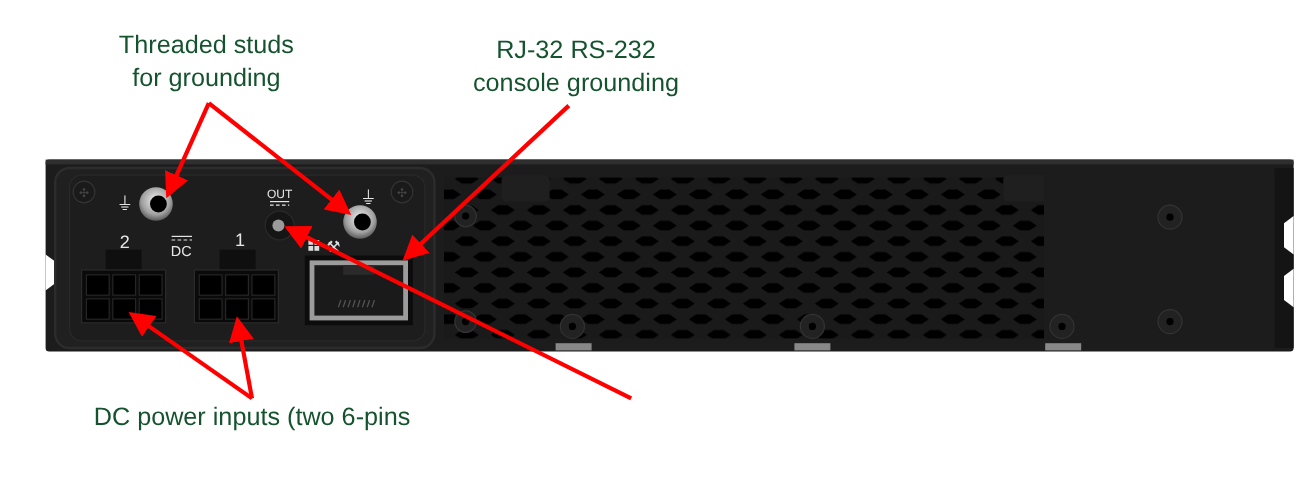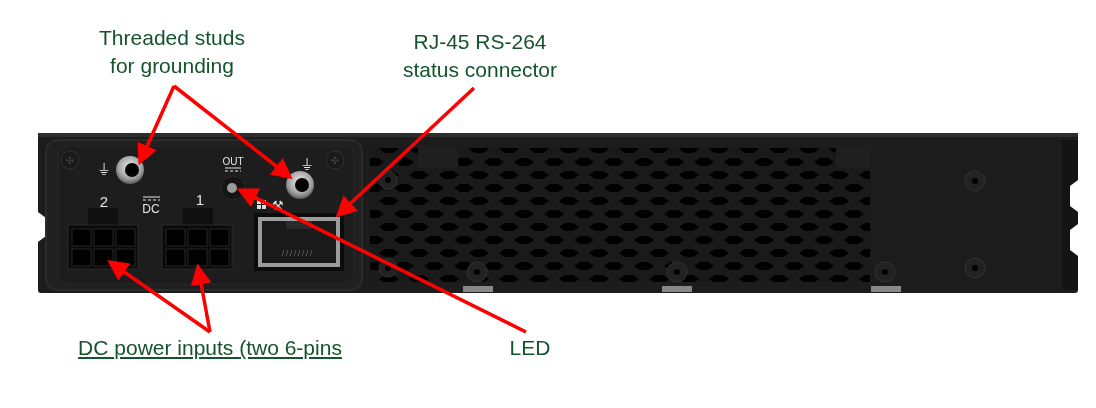--- a/index.html
+++ b/index.html
@@ -11,28 +11,27 @@
   .silk { fill: #e6e6e6; font-family: "Liberation Sans", sans-serif; }
 </style>
 </head>
 <body>
 
 <div class="label" style="left:72px; top:24px; width:200px;">
   <span>Threaded studs</span>
   <span>for grounding</span>
 </div>
 <div class="label" style="left:360px; top:28px; width:240px;">
-  <span>RJ-45 RS-264</span>
-  <span>status connector</span>
+  <span>RJ-32 RS-232</span>
+  <span>console grounding</span>
 </div>
-<div class="label" style="left:30px; top:334px; width:360px;text-decoration:underline;">
+<div class="label" style="left:30px; top:334px; width:360px;">
   <span>DC power inputs (two 6-pins</span>
 </div>
 <div class="label" style="left:440px; top:334px; width:180px;">
-  <span>LED</span>
 </div>
 
 <svg class="stage" width="1096" height="408" viewBox="0 0 1096 408">
   <defs>
     <pattern id="hexes" x="0" y="0" width="30" height="26" patternUnits="userSpaceOnUse">
       <polygon points="4,6 10,2 18,2 24,6 18,10 10,10" fill="#000"></polygon>
       <polygon points="19,19 25,15 33,15 39,19 33,23 25,23" fill="#000"></polygon>
       <polygon points="-11,19 -5,15 3,15 9,19 3,23 -5,23" fill="#000"></polygon>
     </pattern>
     <marker id="arrowhead" markerWidth="6" markerHeight="6" refX="5" refY="3" orient="auto" markerUnits="strokeWidth">

